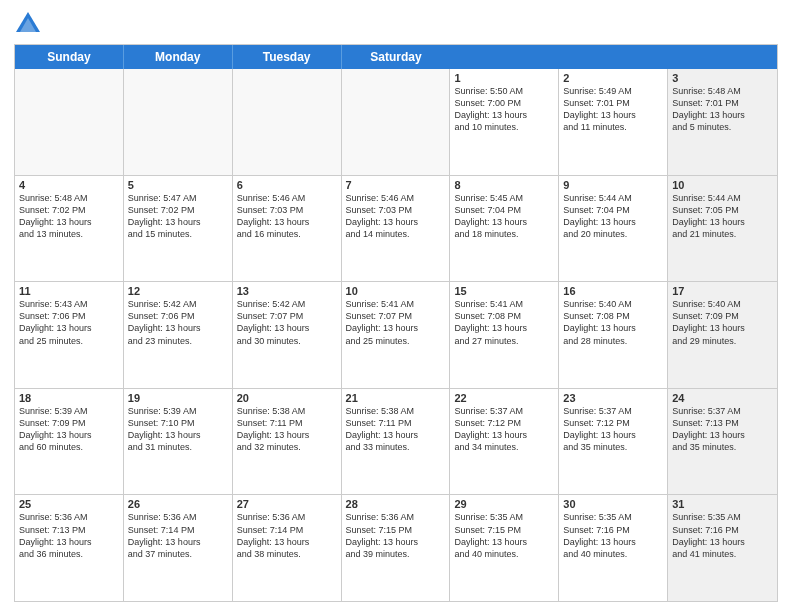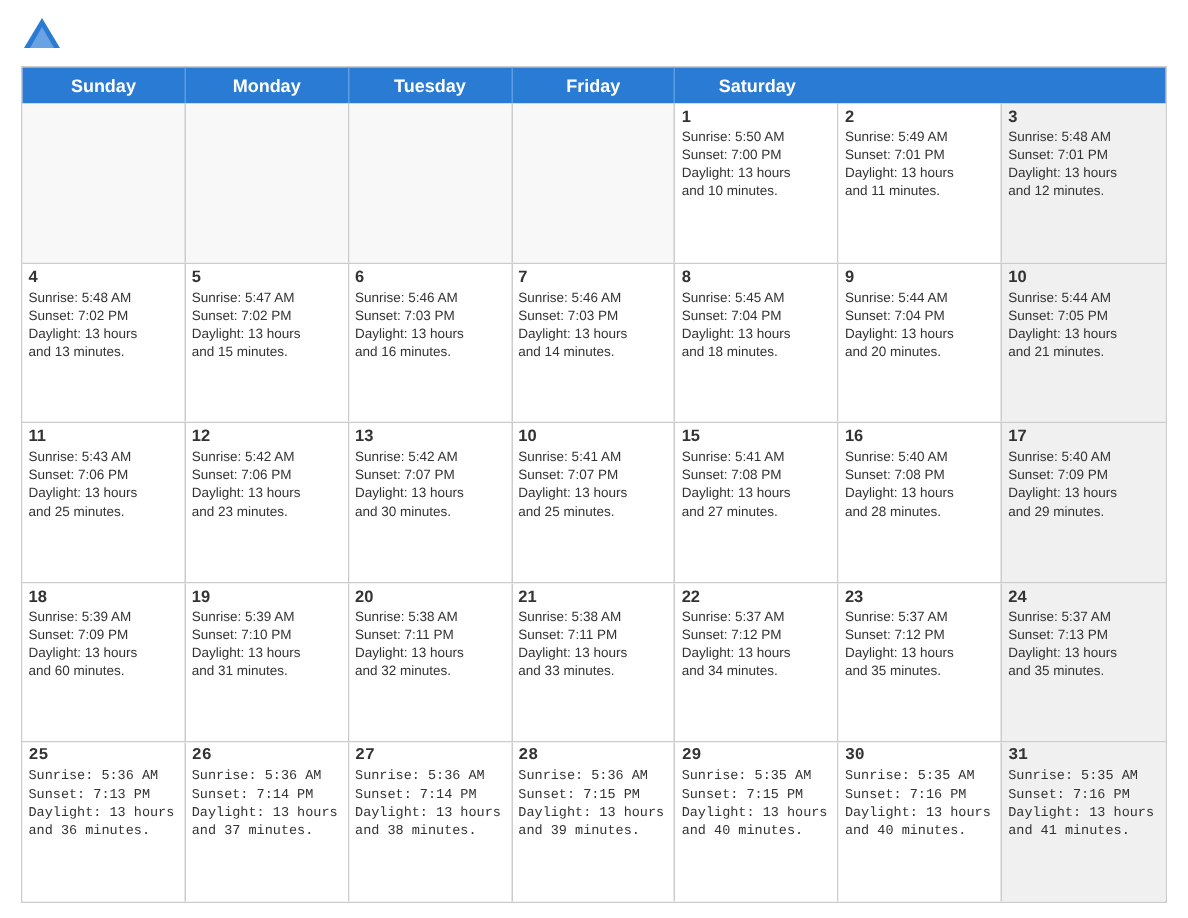--- a/index.html
+++ b/index.html
@@ -84,21 +84,21 @@
       flex: 1;
       display: flex;
       flex-direction: column;
     }
     .cal-week {
       display: grid;
       grid-template-columns: repeat(7, 1fr);
       flex: 1;
       border-bottom: 1px solid #ccc;
     }
-    .cal-week:last-child { border-bottom: none; font-family: Liberation Mono, monospace; }
+    .cal-week:last-child { border-bottom: none; }
     .cal-cell {
       border-right: 1px solid #ccc;
       padding: 3px 4px;
       font-size: 9.5px;
       color: #333;
       vertical-align: top;
       min-height: 0;
       background: #fff;
     }
     .cal-cell:last-child { border-right: none; }
@@ -135,21 +135,20 @@
       <div class="main-title"></div>
       <div class="subtitle"></div>
     </div>
   </div>
 
   <div class="calendar">
     <div class="cal-header-row">
     <div class="cal-header-cell">Sunday</div>
         <div class="cal-header-cell">Monday</div>
         <div class="cal-header-cell">Tuesday</div>
-        <div class="cal-header-cell">Friday</div>
         <div class="cal-header-cell">Saturday</div>
       </div>
     <div class="cal-body">
     <div class="cal-week">
           <div class="cal-cell empty"></div>
           <div class="cal-cell empty"></div>
           <div class="cal-cell empty"></div>
           <div class="cal-cell empty"></div>
           <div class="cal-cell">
             <span class="day-num">1</span>
@@ -163,21 +162,21 @@
             <span class="cell-line">Sunrise: 5:49 AM</span>
             <span class="cell-line">Sunset: 7:01 PM</span>
             <span class="cell-line">Daylight: 13 hours</span>
             <span class="cell-line">and 11 minutes.</span>
           </div>
           <div class="cal-cell shaded">
             <span class="day-num">3</span>
             <span class="cell-line">Sunrise: 5:48 AM</span>
             <span class="cell-line">Sunset: 7:01 PM</span>
             <span class="cell-line">Daylight: 13 hours</span>
-            <span class="cell-line">and 12 minutes.</span>
+            <span class="cell-line">and 5 minutes.</span>
           </div>
         </div>
         <div class="cal-week">
           <div class="cal-cell">
             <span class="day-num">4</span>
             <span class="cell-line">Sunrise: 5:48 AM</span>
             <span class="cell-line">Sunset: 7:02 PM</span>
             <span class="cell-line">Daylight: 13 hours</span>
             <span class="cell-line">and 13 minutes.</span>
           </div>

